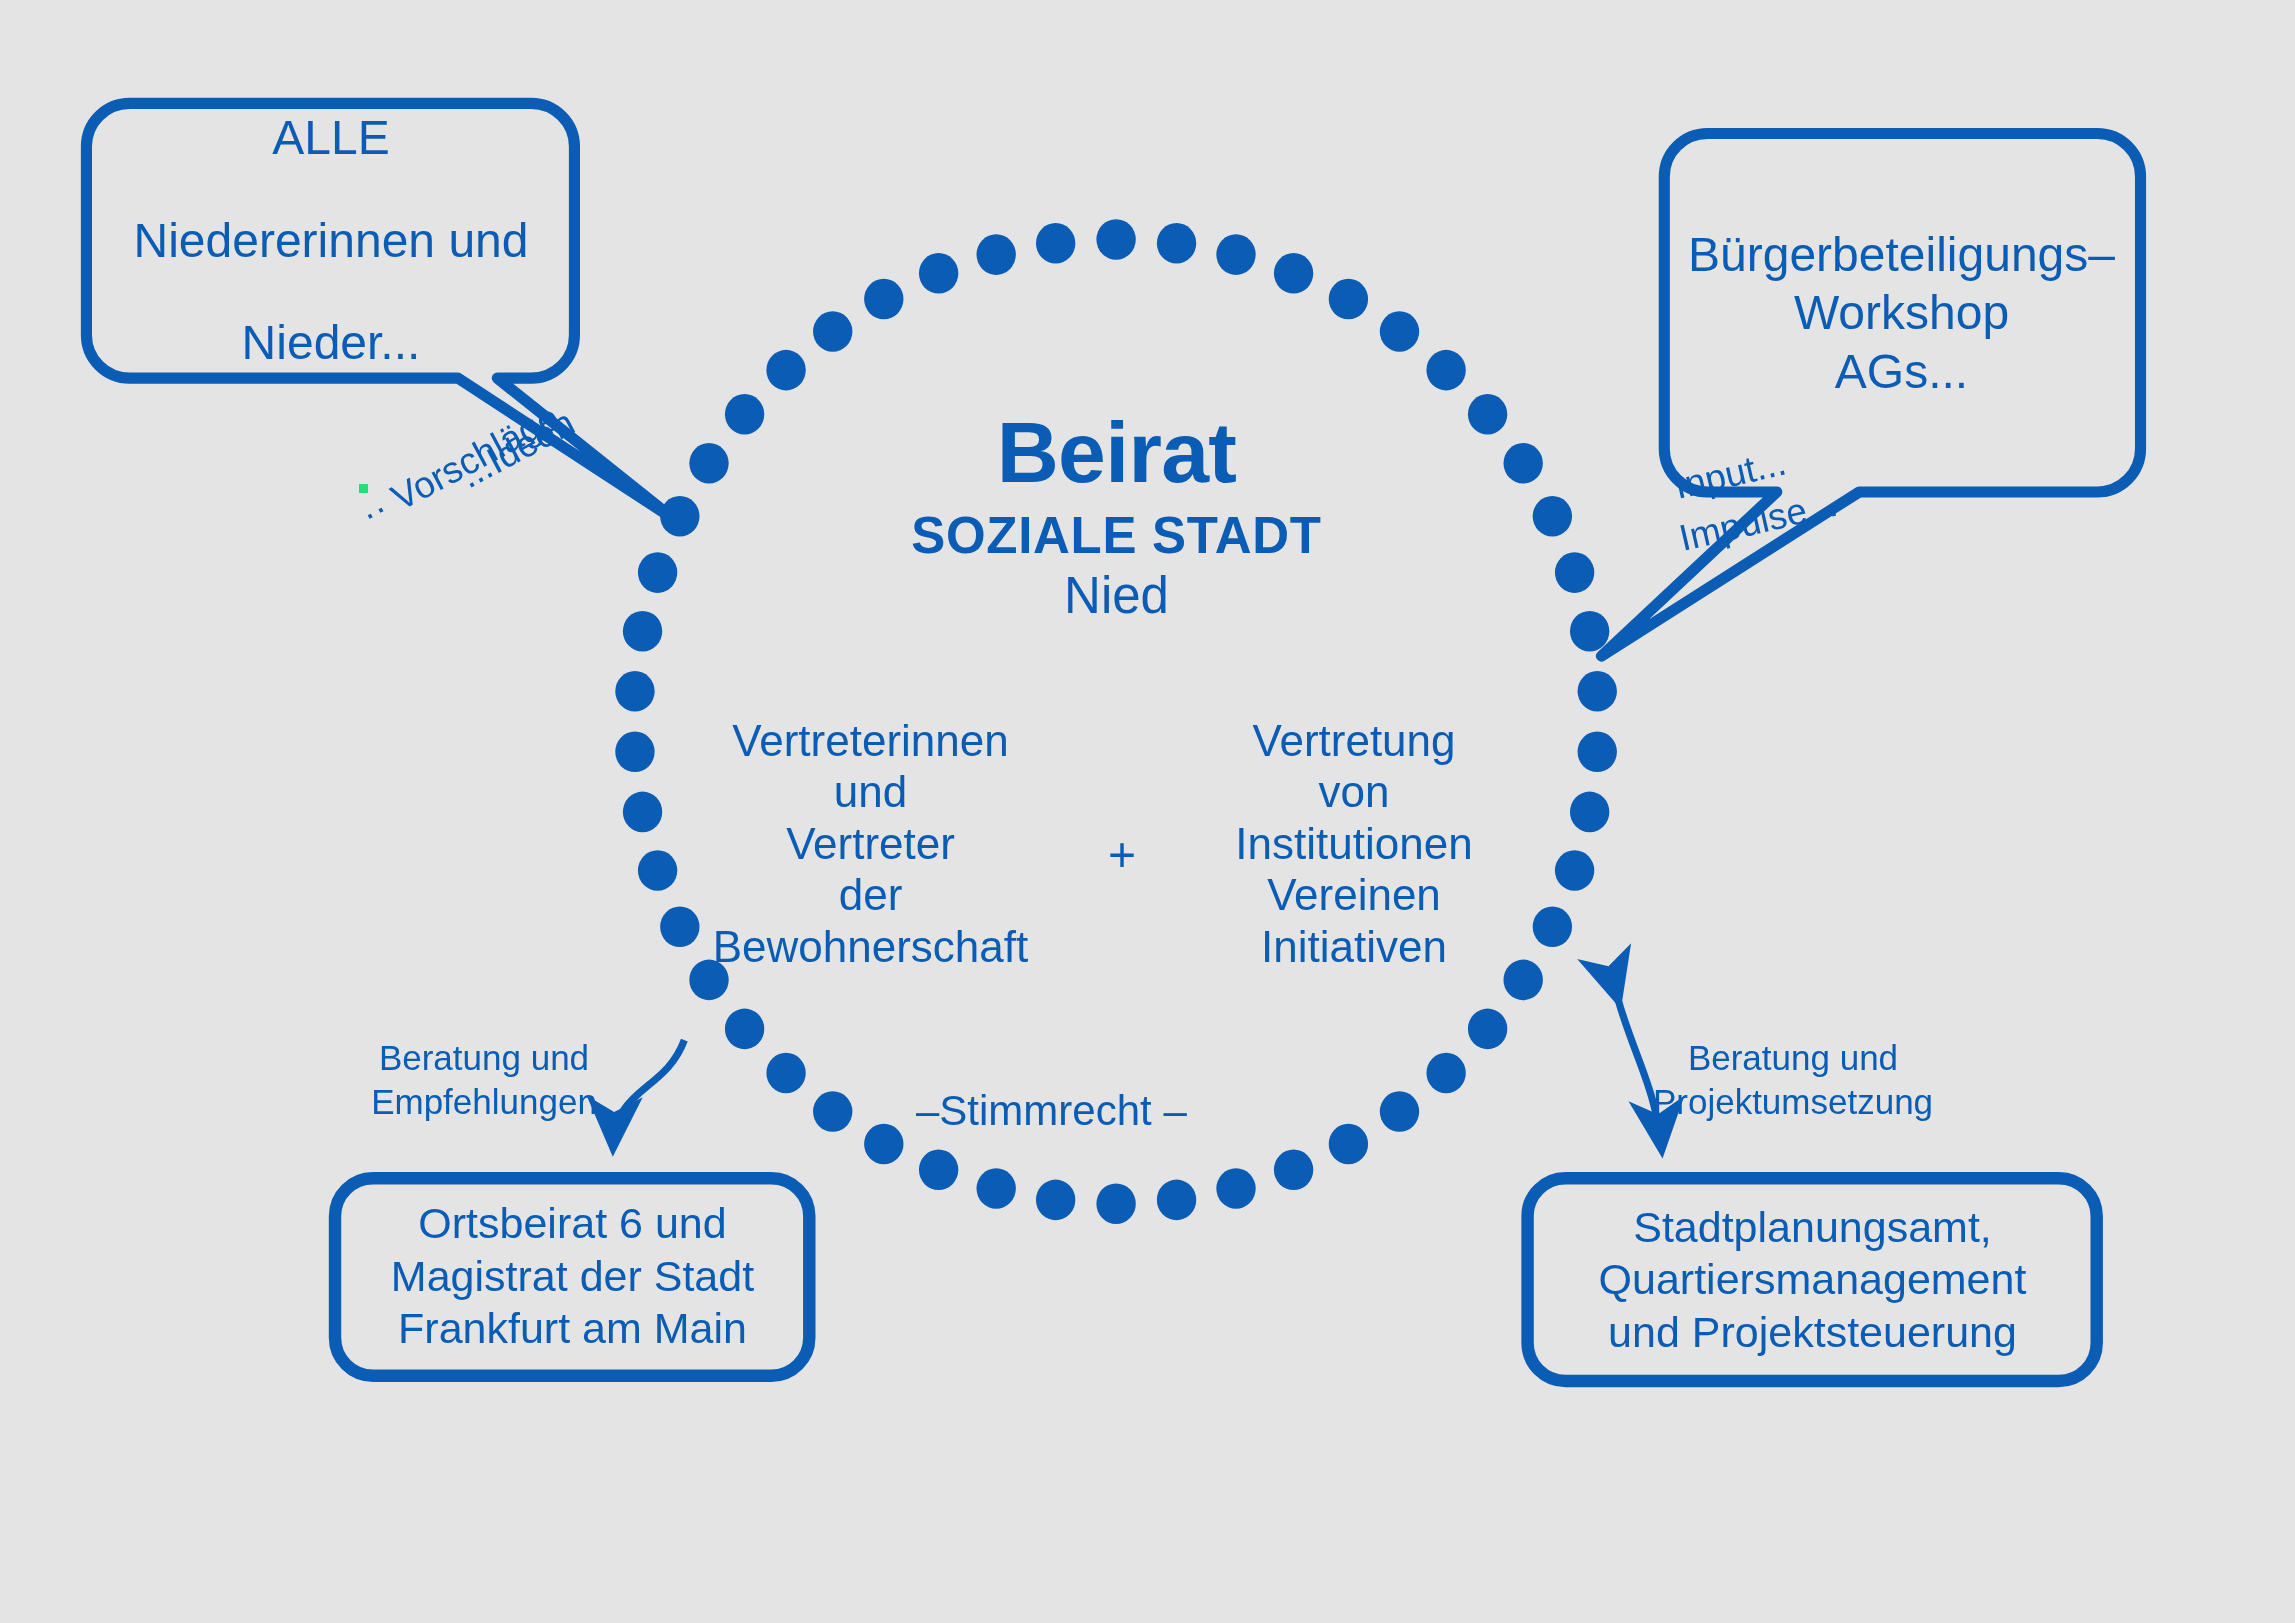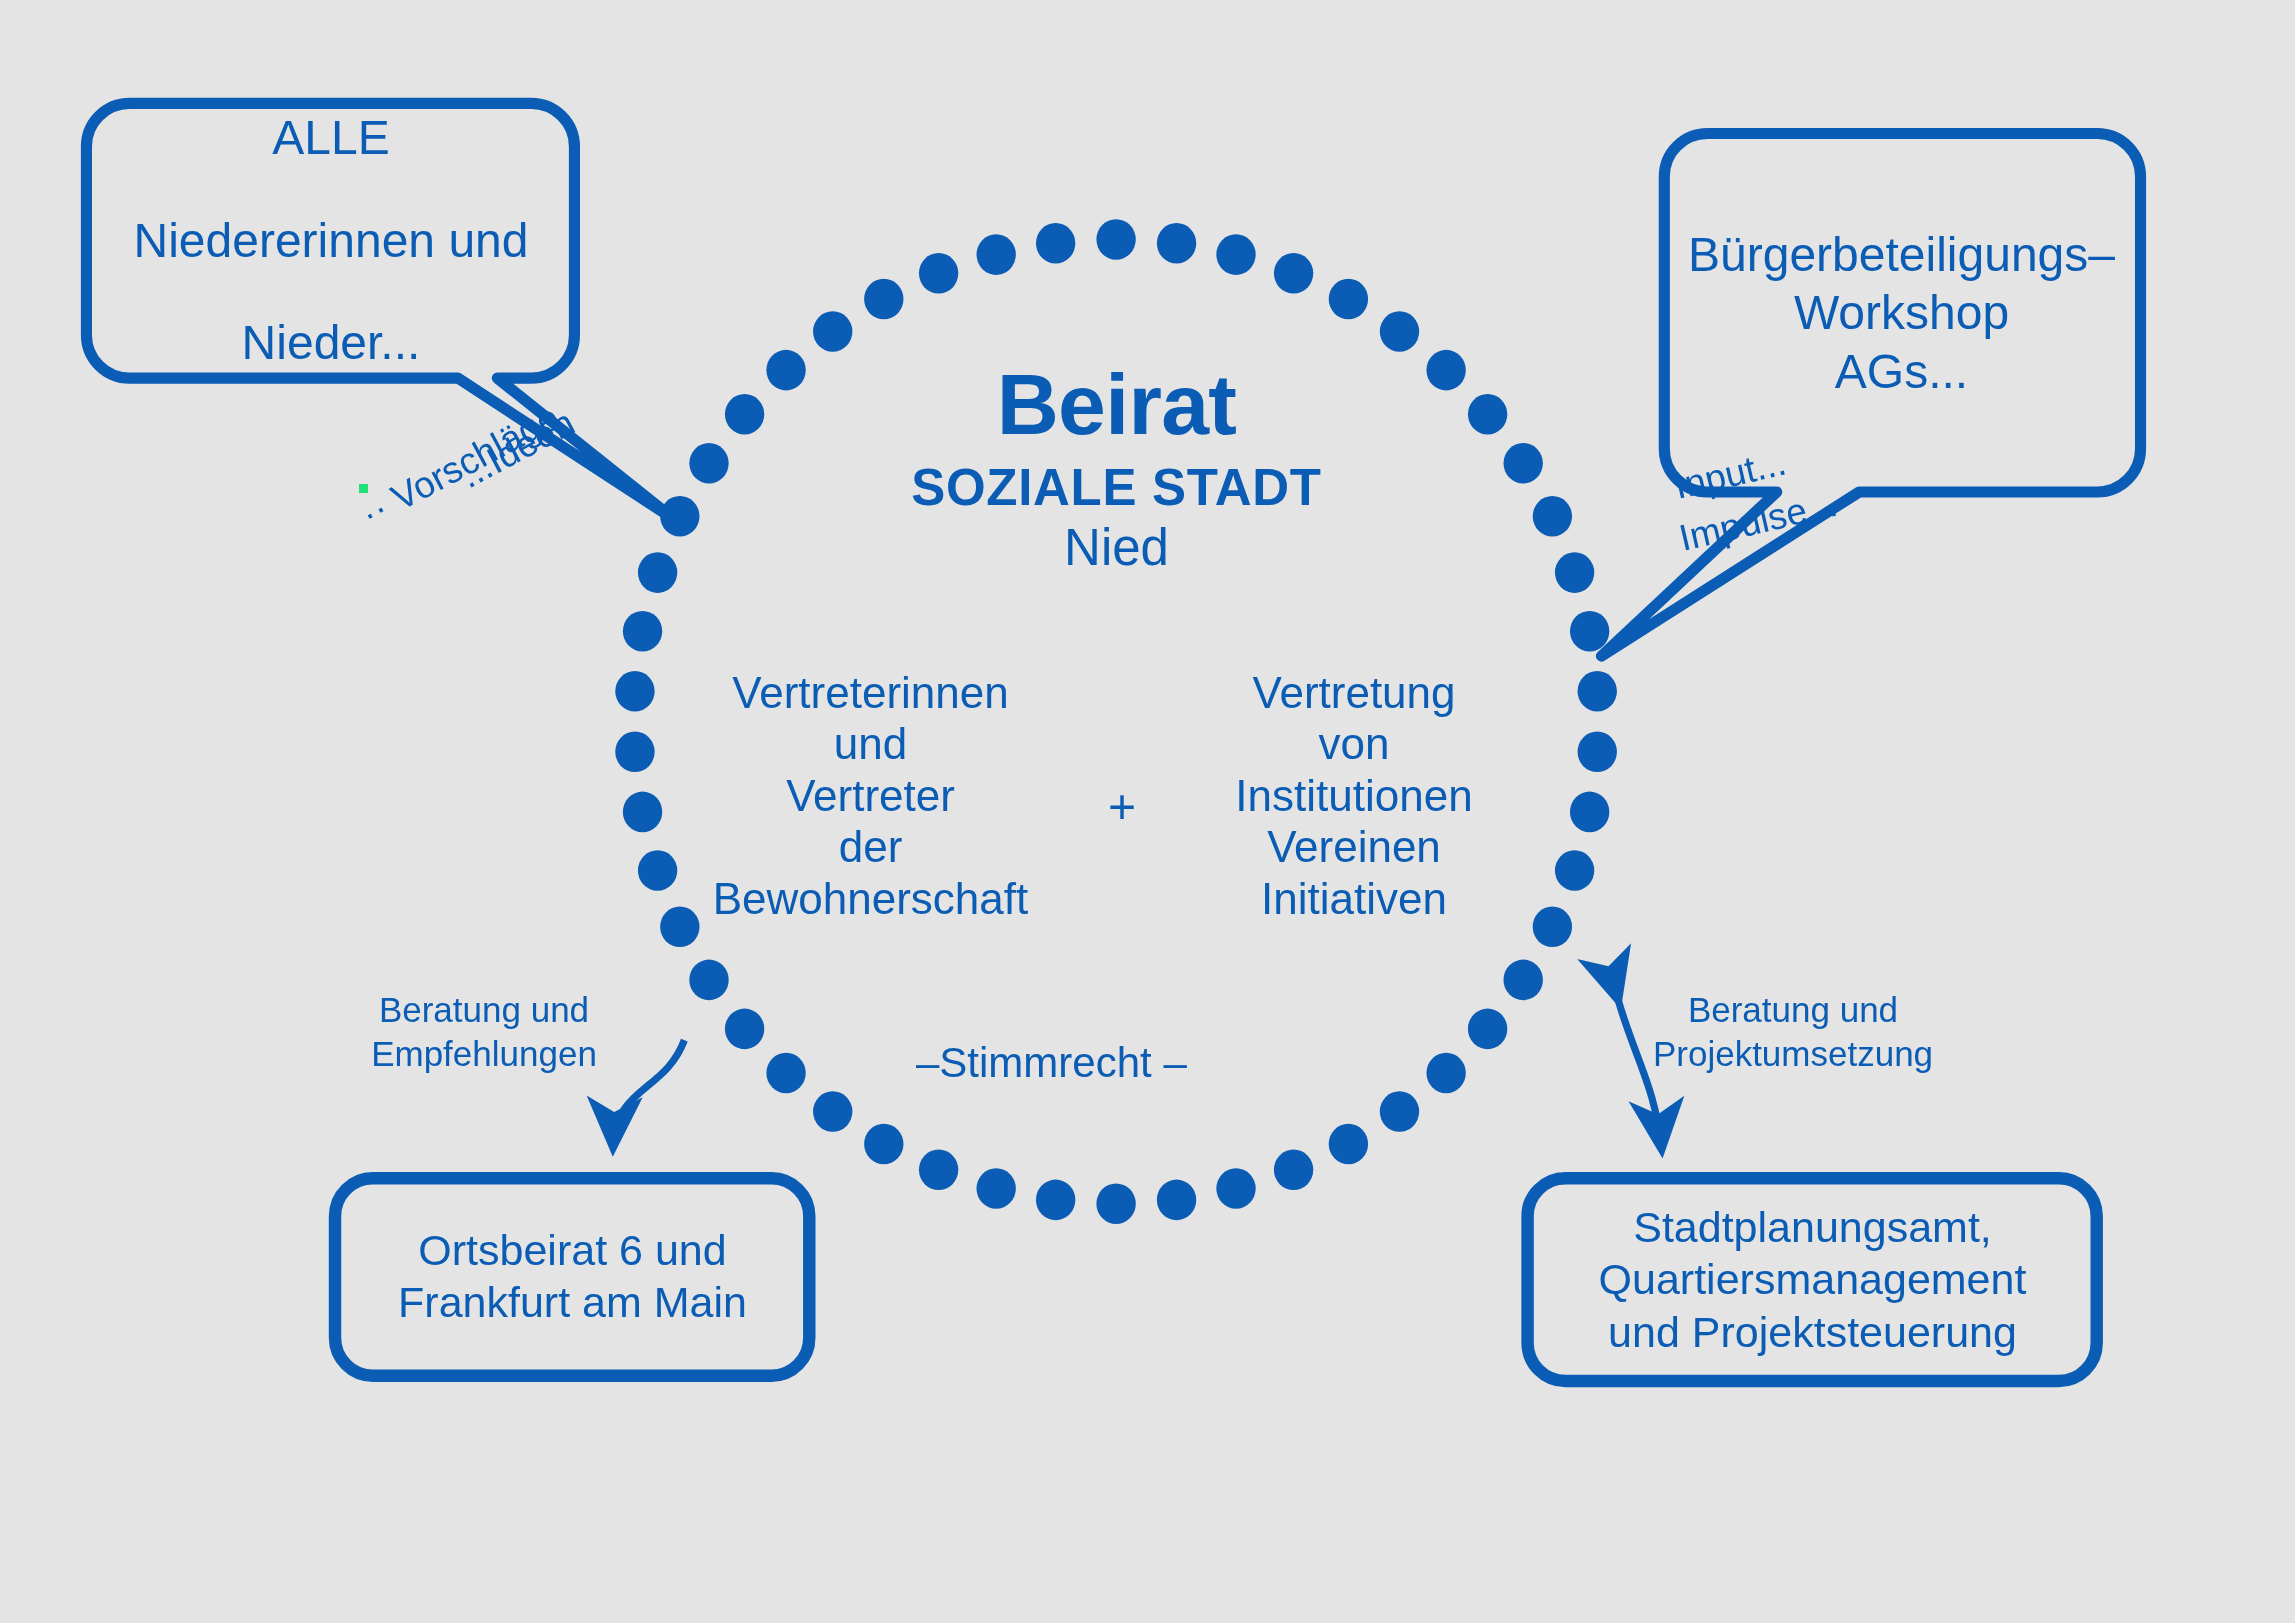--- a/index.html
+++ b/index.html
@@ -10,21 +10,21 @@
   }
   #canvas{
     position:relative;
     width:2295px;
     height:1623px;
     background:#e4e4e4;
     overflow:hidden;
   }
   #vec{position:absolute;left:0;top:0;width:2295px;height:1623px;}
 
-  .txt{position:absolute;color:#0b5cb4;line-height:1.16;text-align:center;}
+  .txt{position:absolute;color:#0b5cb4;line-height:1.16;text-align:center;margin-top:48px;}
 
   
   .bubble-text{
     position:absolute;
     display:flex;
     flex-direction:column;
     align-items:center;
     justify-content:center;
     color:#0b5cb4;
     text-align:center;
@@ -297,20 +297,21 @@
     <div>Empfehlungen</div>
   </div>
 
   <div class="txt" id="label-br">
     <div>Beratung und</div>
     <div>Projektumsetzung</div>
   </div>
 
   <div class="box-text" id="box-bl-text">
     <span>Ortsbeirat 6 und</span>
+    <span>Magistrat der Stadt</span>
     <span>Frankfurt am Main</span>
   </div>
 
   <div class="box-text" id="box-br-text">
     <span>Stadtplanungsamt,</span>
     <span>Quartiersmanagement</span>
     <span>und Projektsteuerung</span>
   </div>
 
 </div>

